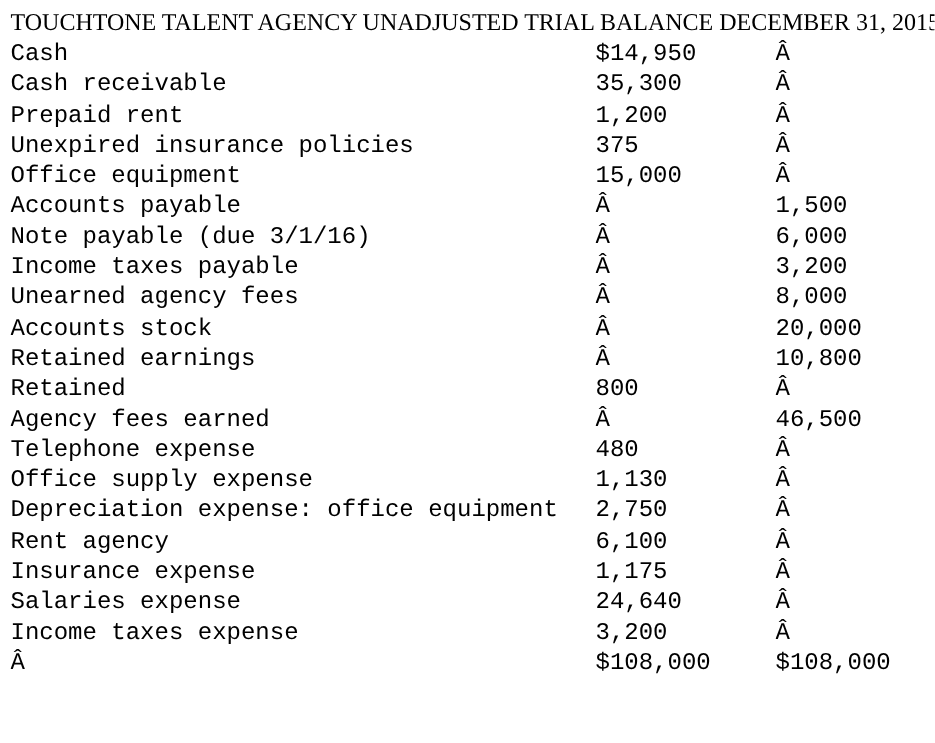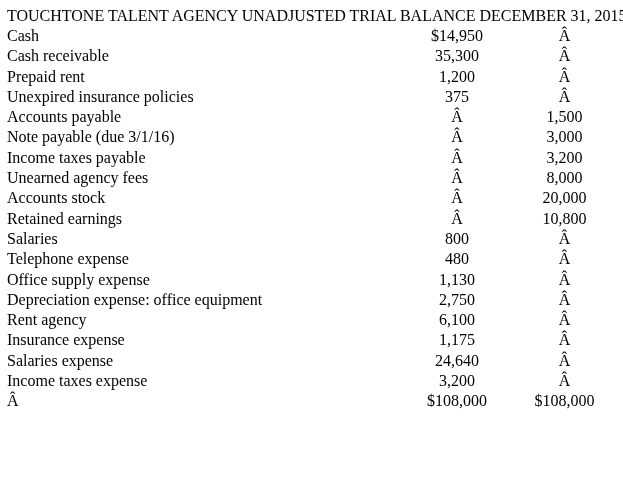--- a/index.html
+++ b/index.html
@@ -24,33 +24,34 @@
     margin: 0 0 0 0;
     line-height: 21px;
     white-space: nowrap;
     letter-spacing: 0px;
   }
   table.trial-balance {
     border-collapse: collapse;
     table-layout: fixed;
     width: 605px;
     margin: 0;
+    font-family: Liberation Mono, monospace;
   }
   table.trial-balance td {
     padding: 0;
     line-height: 20.3px;
     vertical-align: top;
     white-space: nowrap;
     overflow: hidden;
   }
   col.c-account { width: 390px; }
   col.c-debit   { width: 120px; }
   col.c-credit  { width: 95px; }
   td.num {
-    text-align: center;
+    text-align: left;
   }
 </style>
 </head>
 <body>
 
 <div class="page">
   <p class="report-title">TOUCHTONE TALENT AGENCY UNADJUSTED TRIAL BALANCE DECEMBER 31, 2015</p>
 
   <table class="trial-balance">
     <colgroup>
@@ -73,28 +74,33 @@
           <td>Prepaid rent</td>
           <td class="num">1,200</td>
           <td class="num">Â</td>
         </tr>
         <tr>
           <td>Unexpired insurance policies</td>
           <td class="num">375</td>
           <td class="num">Â</td>
         </tr>
         <tr>
+          <td>Office equipment</td>
+          <td class="num">15,000</td>
+          <td class="num">Â</td>
+        </tr>
+        <tr>
           <td>Accounts payable</td>
           <td class="num">Â</td>
           <td class="num">1,500</td>
         </tr>
         <tr>
           <td>Note payable (due 3/1/16)</td>
           <td class="num">Â</td>
-          <td class="num">3,000</td>
+          <td class="num">6,000</td>
         </tr>
         <tr>
           <td>Income taxes payable</td>
           <td class="num">Â</td>
           <td class="num">3,200</td>
         </tr>
         <tr>
           <td>Unearned agency fees</td>
           <td class="num">Â</td>
           <td class="num">8,000</td>
@@ -103,23 +109,28 @@
           <td>Accounts stock</td>
           <td class="num">Â</td>
           <td class="num">20,000</td>
         </tr>
         <tr>
           <td>Retained earnings</td>
           <td class="num">Â</td>
           <td class="num">10,800</td>
         </tr>
         <tr>
-          <td>Salaries</td>
+          <td>Retained</td>
           <td class="num">800</td>
           <td class="num">Â</td>
+        </tr>
+        <tr>
+          <td>Agency fees earned</td>
+          <td class="num">Â</td>
+          <td class="num">46,500</td>
         </tr>
         <tr>
           <td>Telephone expense</td>
           <td class="num">480</td>
           <td class="num">Â</td>
         </tr>
         <tr>
           <td>Office supply expense</td>
           <td class="num">1,130</td>
           <td class="num">Â</td>

